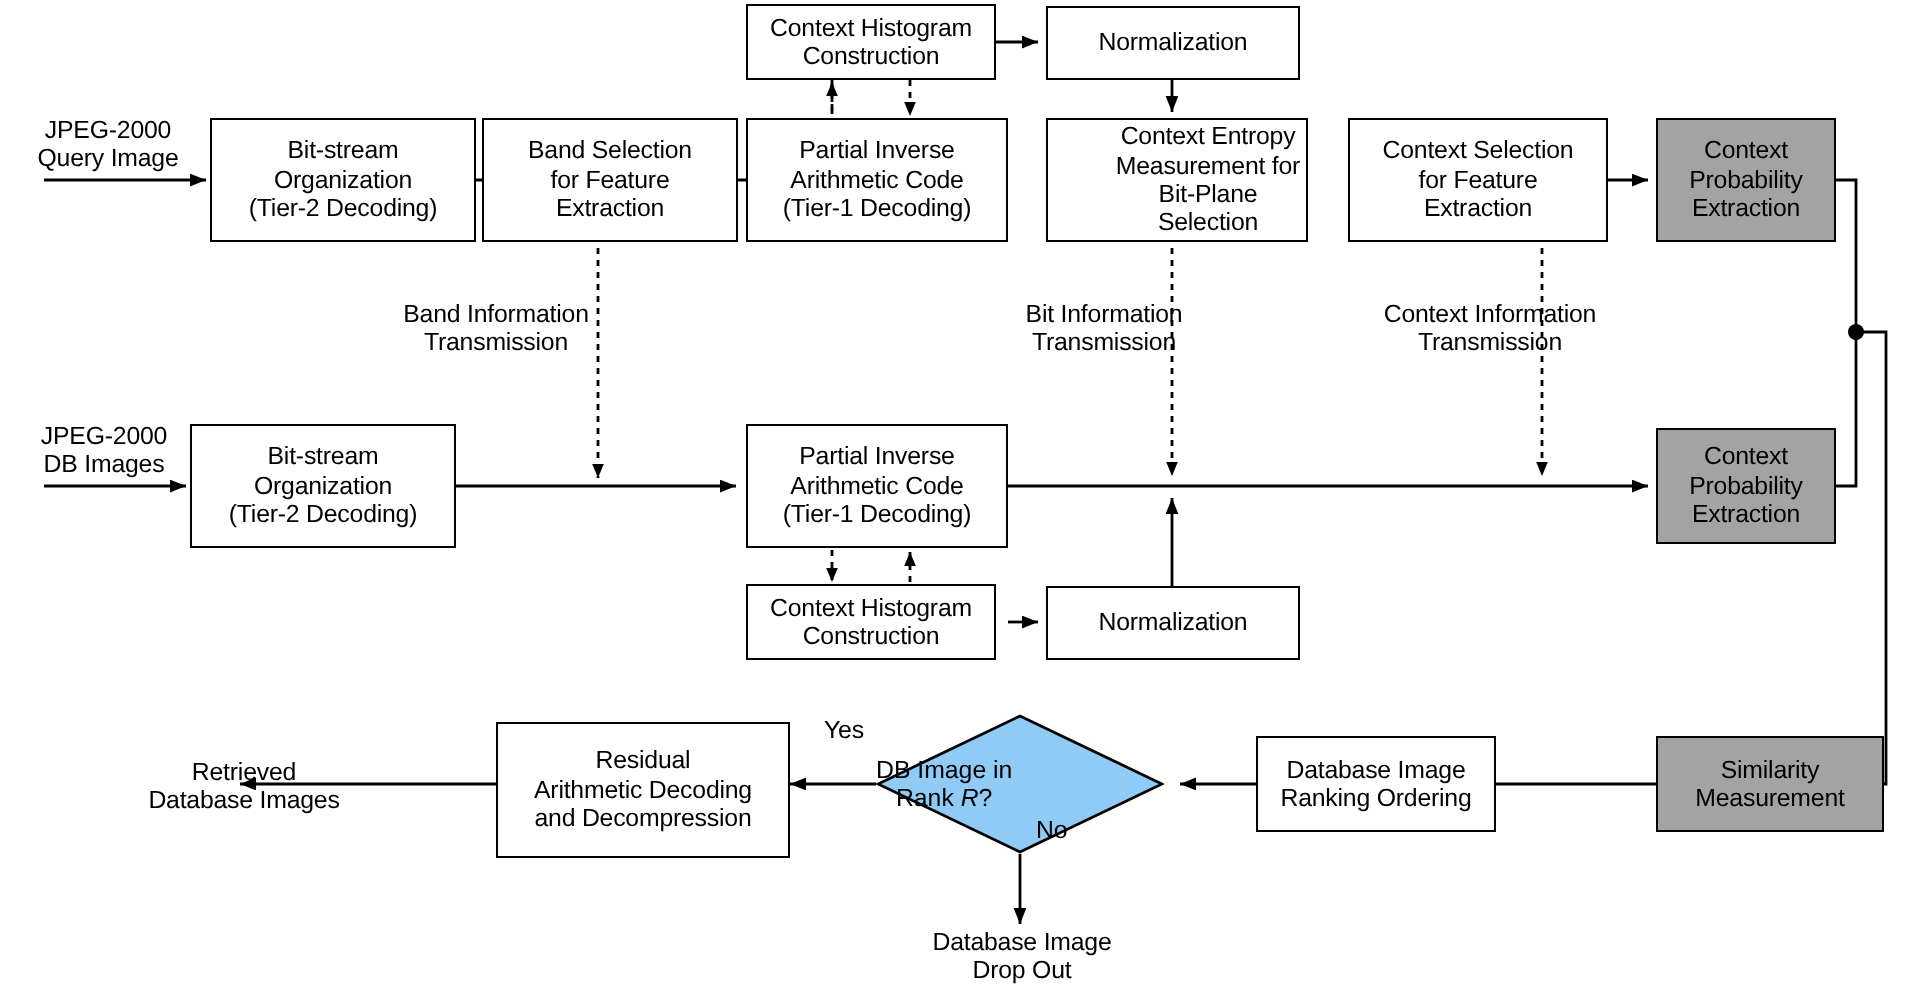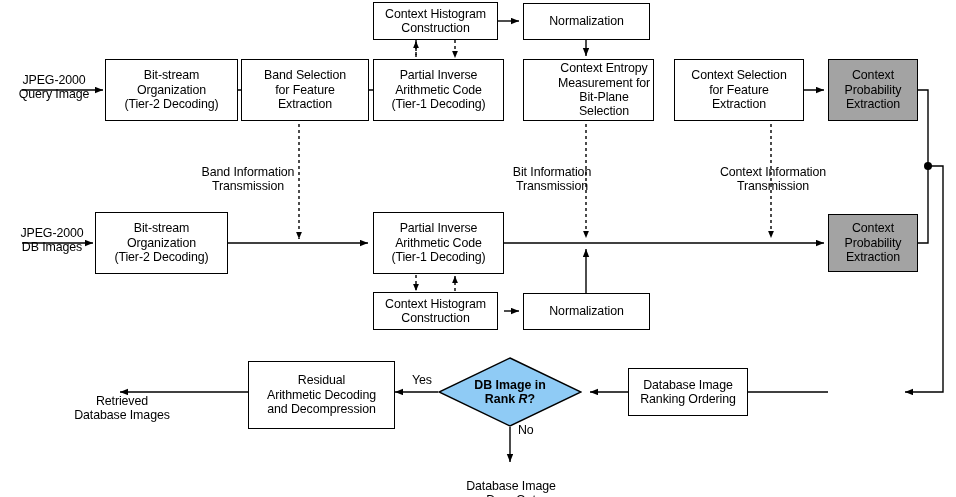--- a/index.html
+++ b/index.html
@@ -34,43 +34,40 @@
     background: #a3a3a3;
   }
   .label {
     position: absolute;
     font-size: 12.4px;
     line-height: 14.4px;
     color: #000000;
     text-align: center;
     white-space: pre-line;
     letter-spacing: -0.1px;
-    margin-top: 15px;
   }
   .diamond-wrap {
     position: absolute;
   }
   .diamond-wrap svg {
     display: block;
   }
   .diamond-text {
     position: absolute;
     left: 0;
     top: 0;
     width: 100%;
     height: 100%;
     display: flex;
     align-items: center;
-    justify-content: center;
     text-align: center;
     font-size: 12.4px;
     line-height: 14.4px;
     white-space: pre-line;
     color: #000000;
-    font-weight: bold;
   }
   .diamond-text i {
     font-style: italic;
   }
   #wires {
     position: absolute;
     left: 0;
     top: 0;
     width: 956px;
     height: 497px;
@@ -174,21 +171,21 @@
   <div class="node blue" style="left:828px; top:59px; width:90px; height:62px;">Context
 Probability
 Extraction</div>
 
   <div class="label" style="left:178px; top:150px; width:140px;">Band Information
 Transmission</div>
 
   <div class="label" style="left:482px; top:150px; width:140px;">Bit Information
 Transmission</div>
 
-  <div class="label" style="left:688px; top:150px; width:170px;">Context Information
+  <div class="label" style="left:660px; top:150px; width:170px;">Context Information
 Transmission</div>
 
   <div class="label" style="left:4px; top:211px; width:96px;">JPEG-2000
 DB Images</div>
 
   <div class="node" style="left:95px; top:212px; width:133px; height:62px;">Bit-stream
 Organization
 (Tier-2 Decoding)</div>
 
   <div class="node" style="left:373px; top:212px; width:131px; height:62px;">Partial Inverse
@@ -197,20 +194,22 @@
 
   <div class="node" style="left:373px; top:292px; width:125px; height:38px;">Context Histogram
 Construction</div>
 
   <div class="node" style="left:523px; top:293px; width:127px; height:37px;">Normalization</div>
 
   <div class="node blue" style="left:828px; top:214px; width:90px; height:58px;">Context
 Probability
 Extraction</div>
 
+  <div class="node blue" style="left:828px; top:368px; width:114px; height:48px;">Similarity
+Measurement</div>
 
   <div class="node" style="left:628px; top:368px; width:120px; height:48px;">Database Image
 Ranking Ordering</div>
 
   <div class="diamond-wrap" style="left:438px; top:357px; width:144px; height:70px;">
     <svg width="144" height="70" viewBox="0 0 144 70">
       <polygon points="72,1 143,35 72,69 1,35" fill="#8FCBF5" stroke="#000" stroke-width="1.4"></polygon>
     </svg>
     <div class="diamond-text"><span><span>DB Image in</span><br><span>Rank </span><i>R</i><span>?</span></span></div>
   </div>

